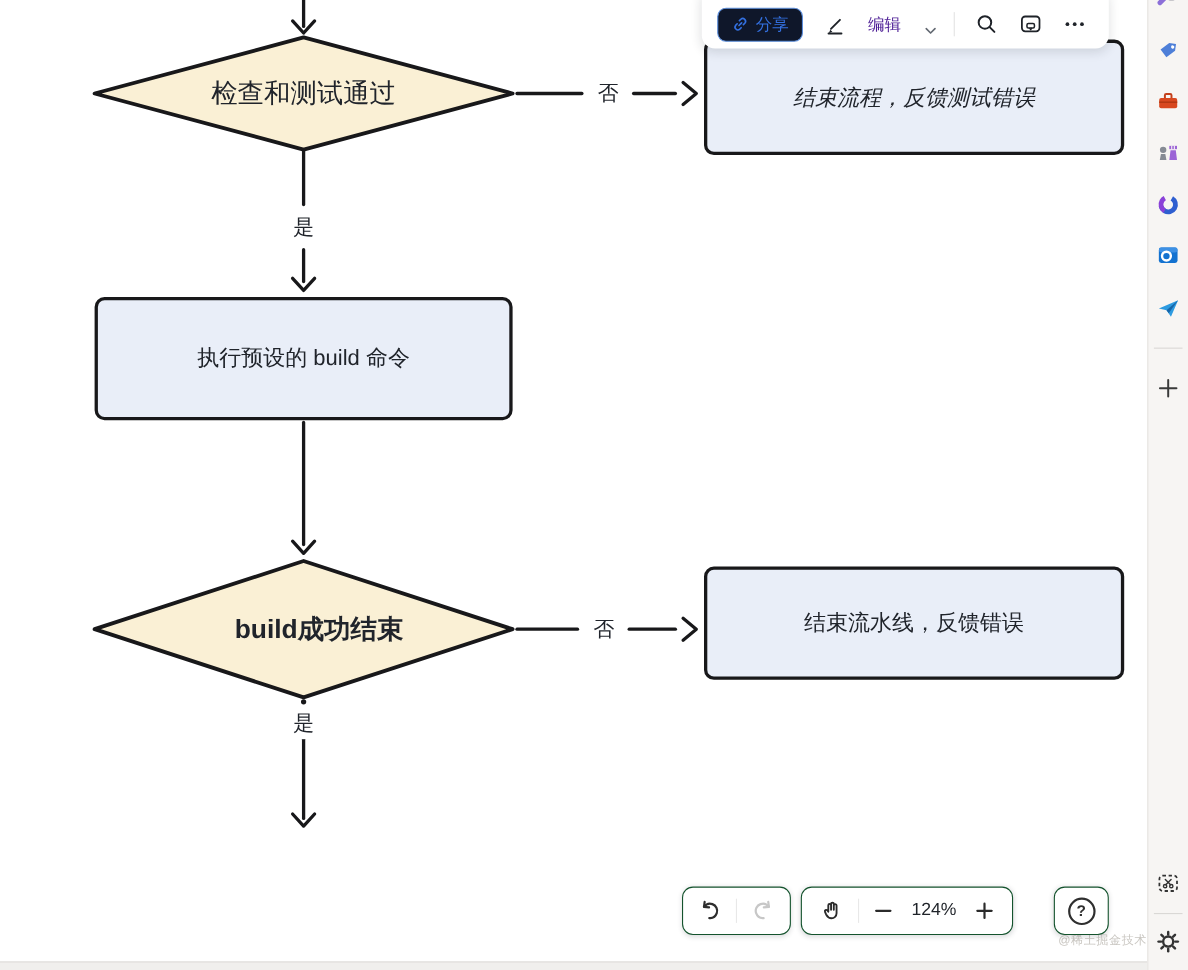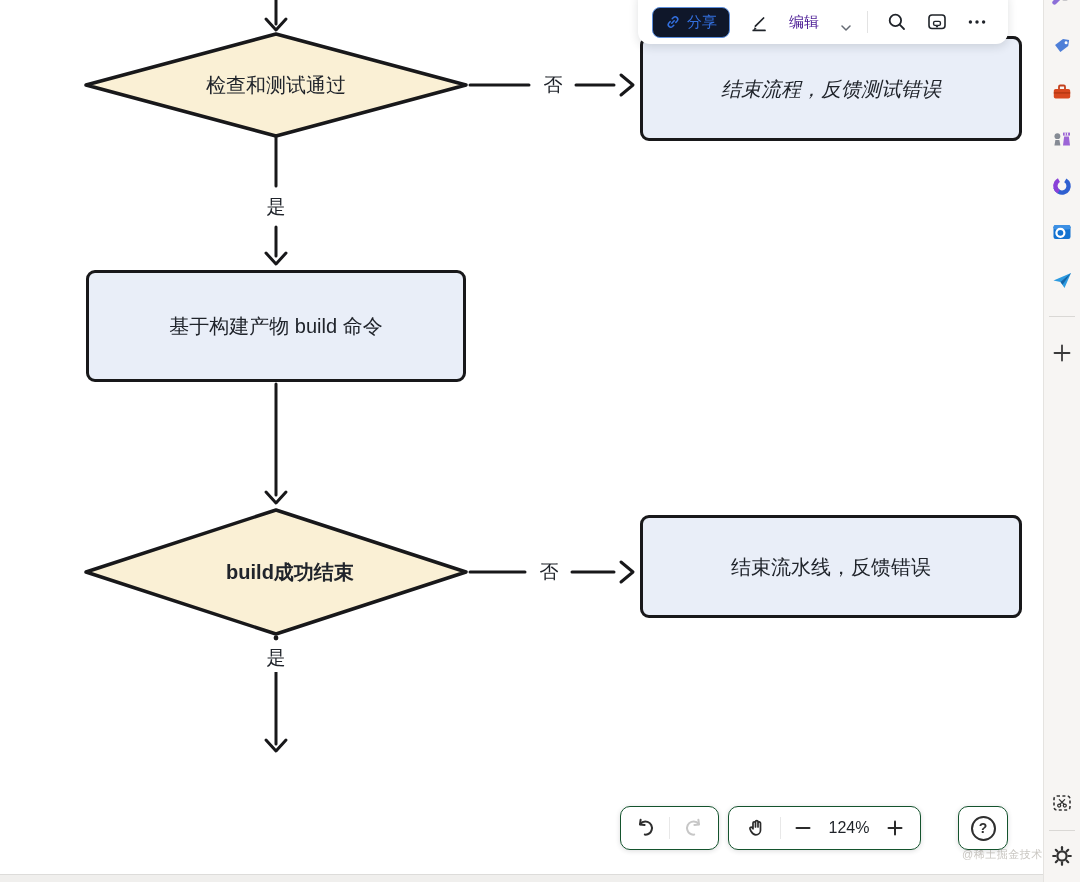--- a/index.html
+++ b/index.html
@@ -16,21 +16,21 @@
   .conn{stroke:var(--stroke,#18181A);stroke-width:3;fill:none;stroke-linecap:round;stroke-linejoin:round;}
   .dot{fill:var(--stroke,#18181A);}
   .node{
     position:absolute;z-index:2;box-sizing:border-box;
     display:flex;align-items:center;justify-content:center;text-align:center;
     background:var(--rect-fill,#E9EEF8);border:3px solid var(--stroke,#18181A);
     border-radius:9px;font-size:20px;line-height:32px;padding:0 26px;
   }
   .diamond-label{
     position:absolute;z-index:2;display:flex;align-items:center;justify-content:center;
-    font-size:20px;
+    font-size:24px;
   }
   .edge-label{
     position:absolute;z-index:3;display:flex;align-items:center;justify-content:center;
     background:#fff;font-size:19px;
   }
   .bottom-band{position:absolute;left:0;top:874px;width:1043px;height:8px;background:#f0efed;border-top:1px solid #dddcda;z-index:2;}
   .watermark{position:absolute;left:962px;top:847px;z-index:10;font-size:11px;color:#cac7c2;letter-spacing:.5px;white-space:nowrap;}
   
   .top-toolbar{
     position:absolute;left:638px;top:-12px;width:370px;height:56px;z-index:40;
@@ -119,21 +119,21 @@
         <polyline class="conn" points="266,740 276,751 286,740"></polyline>
       </g>
 
       <circle class="dot" cx="276" cy="877" r="2.4"></circle>
     </svg>
 
     <div class="node" style="left:640px;top:36px;width:382px;height:105px;font-style:italic;">
       <span>结束流程，反馈测试错误</span>
     </div>
     <div class="node" style="left:86px;top:270px;width:380px;height:112px;">
-      <span>基于构建产物 build 命令</span>
+      <span>执行预设的 build 命令</span>
     </div>
     <div class="node" style="left:640px;top:515px;width:382px;height:103px;align-items:center;">
       <span>结束流水线，反馈错误</span>
     </div>
 
     <div class="diamond-label" style="left:86px;top:60px;width:380px;height:50px;">检查和测试通过</div>
     <div class="diamond-label" style="left:100px;top:547px;width:380px;height:50px;font-weight:bold;">build成功结束</div>
 
     <div class="edge-label" style="left:537px;top:71px;width:32px;height:28px;">否</div>
     <div class="edge-label" style="left:260px;top:193px;width:32px;height:28px;">是</div>

